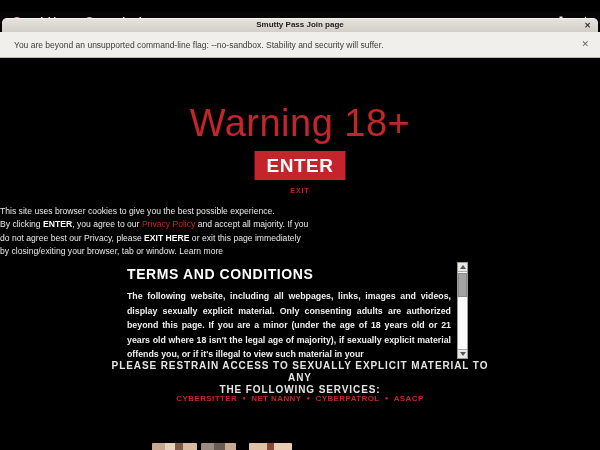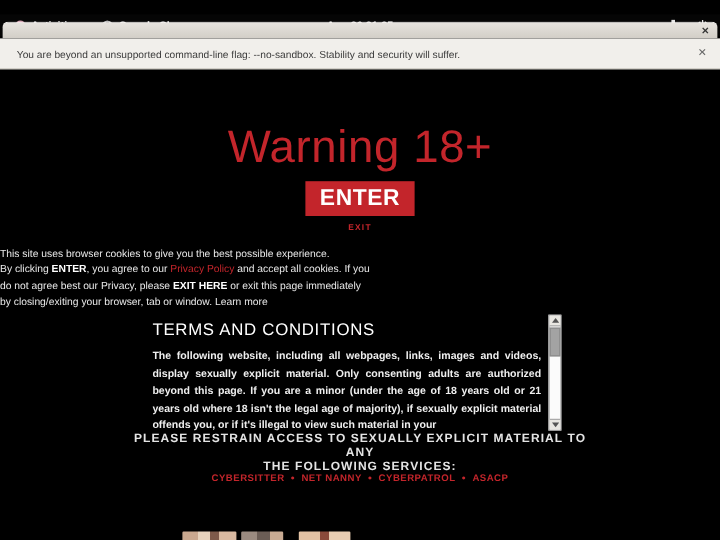--- a/index.html
+++ b/index.html
@@ -50,21 +50,21 @@
   .exit-link { position:absolute; top:129px; left:0; width:600px; text-align:center;
                font-size:7px; font-weight:700; color:#c3252b; letter-spacing:1px; }
 
   .cookie { position:absolute; top:147px; left:0; width:600px; text-align:left;
             font-size:8.6px; line-height:13.4px; color:#e9e9e9; }
   .cookie .red { color:#c3252b; }
   .cookie .bold { font-weight:700; color:#fff; }
 
   .termsbox { position:absolute; top:204px; left:127px; width:341px; height:97px;
               overflow:hidden; }
-  .terms-head { font-size:14px; font-weight:400; color:#fff; letter-spacing:0.6px;
+  .terms-head { font-size:14px; font-weight:700; color:#fff; letter-spacing:0.6px;
                 margin:4px 0 7px 0; }
   .terms-body { width:324px; font-size:8.8px; font-weight:700; color:#efefef;
                 text-align:justify; line-height:14.6px; }
   .sbar { position:absolute; right:0; top:0; width:11px; height:97px; background:#fbfbfb;
           border:1px solid #9a9a9a; }
   .sbar-btn { position:absolute; left:0; width:9px; height:9px; background:#e9e7e2;
               border-bottom:1px solid #aaa; display:flex; align-items:center; justify-content:center; }
   .sbar-btn.down { bottom:0; border-bottom:none; border-top:1px solid #aaa; }
   .tri-up { width:0; height:0; border-left:3px solid transparent; border-right:3px solid transparent;
             border-bottom:4px solid #555; }
@@ -122,20 +122,21 @@
       <span style="display:flex;">
         <svg width="11" height="11" viewBox="0 0 12 12">
           <path d="M4 2.4 a4.4 4.4 0 1 0 4 0" fill="none" stroke="#e6e6e6" stroke-width="1.2"></path>
           <line x1="6" y1="0.8" x2="6" y2="5.6" stroke="#e6e6e6" stroke-width="1.2"></line>
         </svg>
       </span>
     </div>
   </div>
 
   <div class="titlebar">
+    <div class="title-text">Smutty Pass Join page</div>
     <div class="win-close">✕</div>
   </div>
 
   <div class="infobar">
     <div class="info-msg">You are beyond an unsupported command-line flag: --no-sandbox. Stability and security will suffer.</div>
     <div class="info-close">✕</div>
   </div>
 
   <div class="page">
 
@@ -143,21 +144,21 @@
 
     <button class="enter-btn">ENTER</button>
 
     <div class="exit-link">EXIT</div>
 
     <div class="cookie">
       <div>
         <span>This site uses browser cookies to give you the best possible experience.</span>
       </div>
       <div>
-        <span>By clicking </span><span class="red bold">ENTER</span><span>, you agree to our </span><span class="red">Privacy Policy</span><span> and accept all cookies. If you</span>
+        <span>By clicking </span><span class="red bold">ENTER</span><span>, you agree to our </span><span class="red">Privacy Policy</span><span> and accept all majority. If you</span>
       </div>
       <div>
         <span>do not agree best our Privacy, please </span><span class="bold">EXIT HERE</span><span> or exit this page immediately</span>
       </div>
       <div>
         <span>by closing/exiting your browser, tab or window. </span><span>Learn more</span>
       </div>
     </div>
 
     <div class="termsbox">

